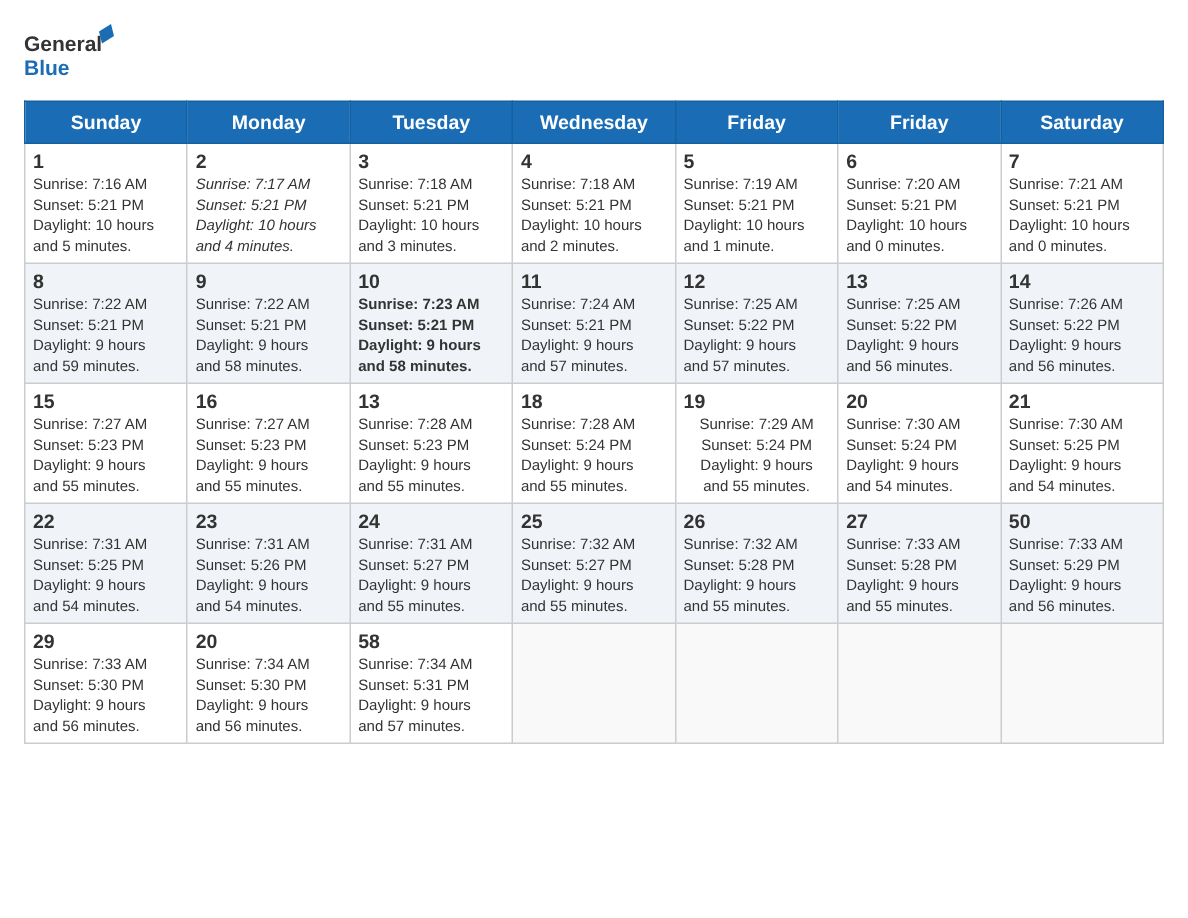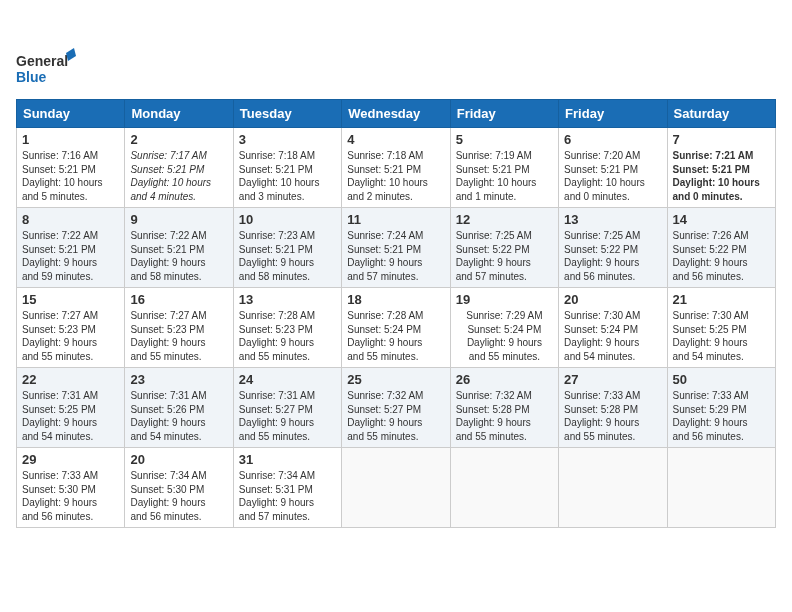--- a/index.html
+++ b/index.html
@@ -13,21 +13,20 @@
     .header {
       display: flex;
       align-items: flex-start;
       justify-content: space-between;
       margin-bottom: 6px;
     }
     .logo {
       display: flex;
       align-items: center;
       gap: 4px;
-      margin-top: 32px;
     }
     .title-section {
       text-align: right;
     }
     .main-title {
       font-size: 32px;
       font-weight: bold;
       color: #333;
     }
     .subtitle {
@@ -38,21 +37,21 @@
       width: 100%;
       border-collapse: collapse;
       border: 1px solid #ccc;
     }
     .calendar th {
       background: #1a6db5;
       color: white;
       font-size: 13px;
       font-weight: bold;
       padding: 6px 6px;
-      text-align: left;
+      text-align: center;
       border: 1px solid #1560a0;
     }
     .calendar td {
       vertical-align: top;
       border: 1px solid #ccc;
       padding: 4px 5px;
       width: 107px;
       min-height: 70px;
       font-size: 10px;
       color: #333;
@@ -144,21 +143,21 @@
         </td>
         <td>
           <span class="day-num">6</span>
           <div class="day-info" style="white-space: pre-line;">Sunrise: 7:20 AM
 Sunset: 5:21 PM
 Daylight: 10 hours
 and 0 minutes.</div>
         </td>
         <td>
           <span class="day-num">7</span>
-          <div class="day-info" style="white-space: pre-line; font-weight: bold;">Sunrise: 7:21 AM
+          <div class="day-info" style="white-space: pre-line;">Sunrise: 7:21 AM
 Sunset: 5:21 PM
 Daylight: 10 hours
 and 0 minutes.</div>
         </td>
       </tr>
       <tr>
         <td>
           <span class="day-num">8</span>
           <div class="day-info" style="white-space: pre-line;">Sunrise: 7:22 AM
 Sunset: 5:21 PM
@@ -167,21 +166,21 @@
         </td>
         <td>
           <span class="day-num">9</span>
           <div class="day-info" style="white-space: pre-line;">Sunrise: 7:22 AM
 Sunset: 5:21 PM
 Daylight: 9 hours
 and 58 minutes.</div>
         </td>
         <td>
           <span class="day-num">10</span>
-          <div class="day-info" style="white-space: pre-line;">Sunrise: 7:23 AM
+          <div class="day-info" style="white-space: pre-line; font-weight: bold;">Sunrise: 7:23 AM
 Sunset: 5:21 PM
 Daylight: 9 hours
 and 58 minutes.</div>
         </td>
         <td>
           <span class="day-num">11</span>
           <div class="day-info" style="white-space: pre-line;">Sunrise: 7:24 AM
 Sunset: 5:21 PM
 Daylight: 9 hours
 and 57 minutes.</div>
@@ -319,21 +318,21 @@
 and 56 minutes.</div>
         </td>
         <td>
           <span class="day-num">20</span>
           <div class="day-info" style="white-space: pre-line;">Sunrise: 7:34 AM
 Sunset: 5:30 PM
 Daylight: 9 hours
 and 56 minutes.</div>
         </td>
         <td>
-          <span class="day-num">31</span>
+          <span class="day-num">58</span>
           <div class="day-info" style="white-space: pre-line;">Sunrise: 7:34 AM
 Sunset: 5:31 PM
 Daylight: 9 hours
 and 57 minutes.</div>
         </td>
         <td class="empty-cell"></td>
         <td class="empty-cell"></td>
         <td class="empty-cell"></td>
         <td class="empty-cell"></td>
       </tr>

